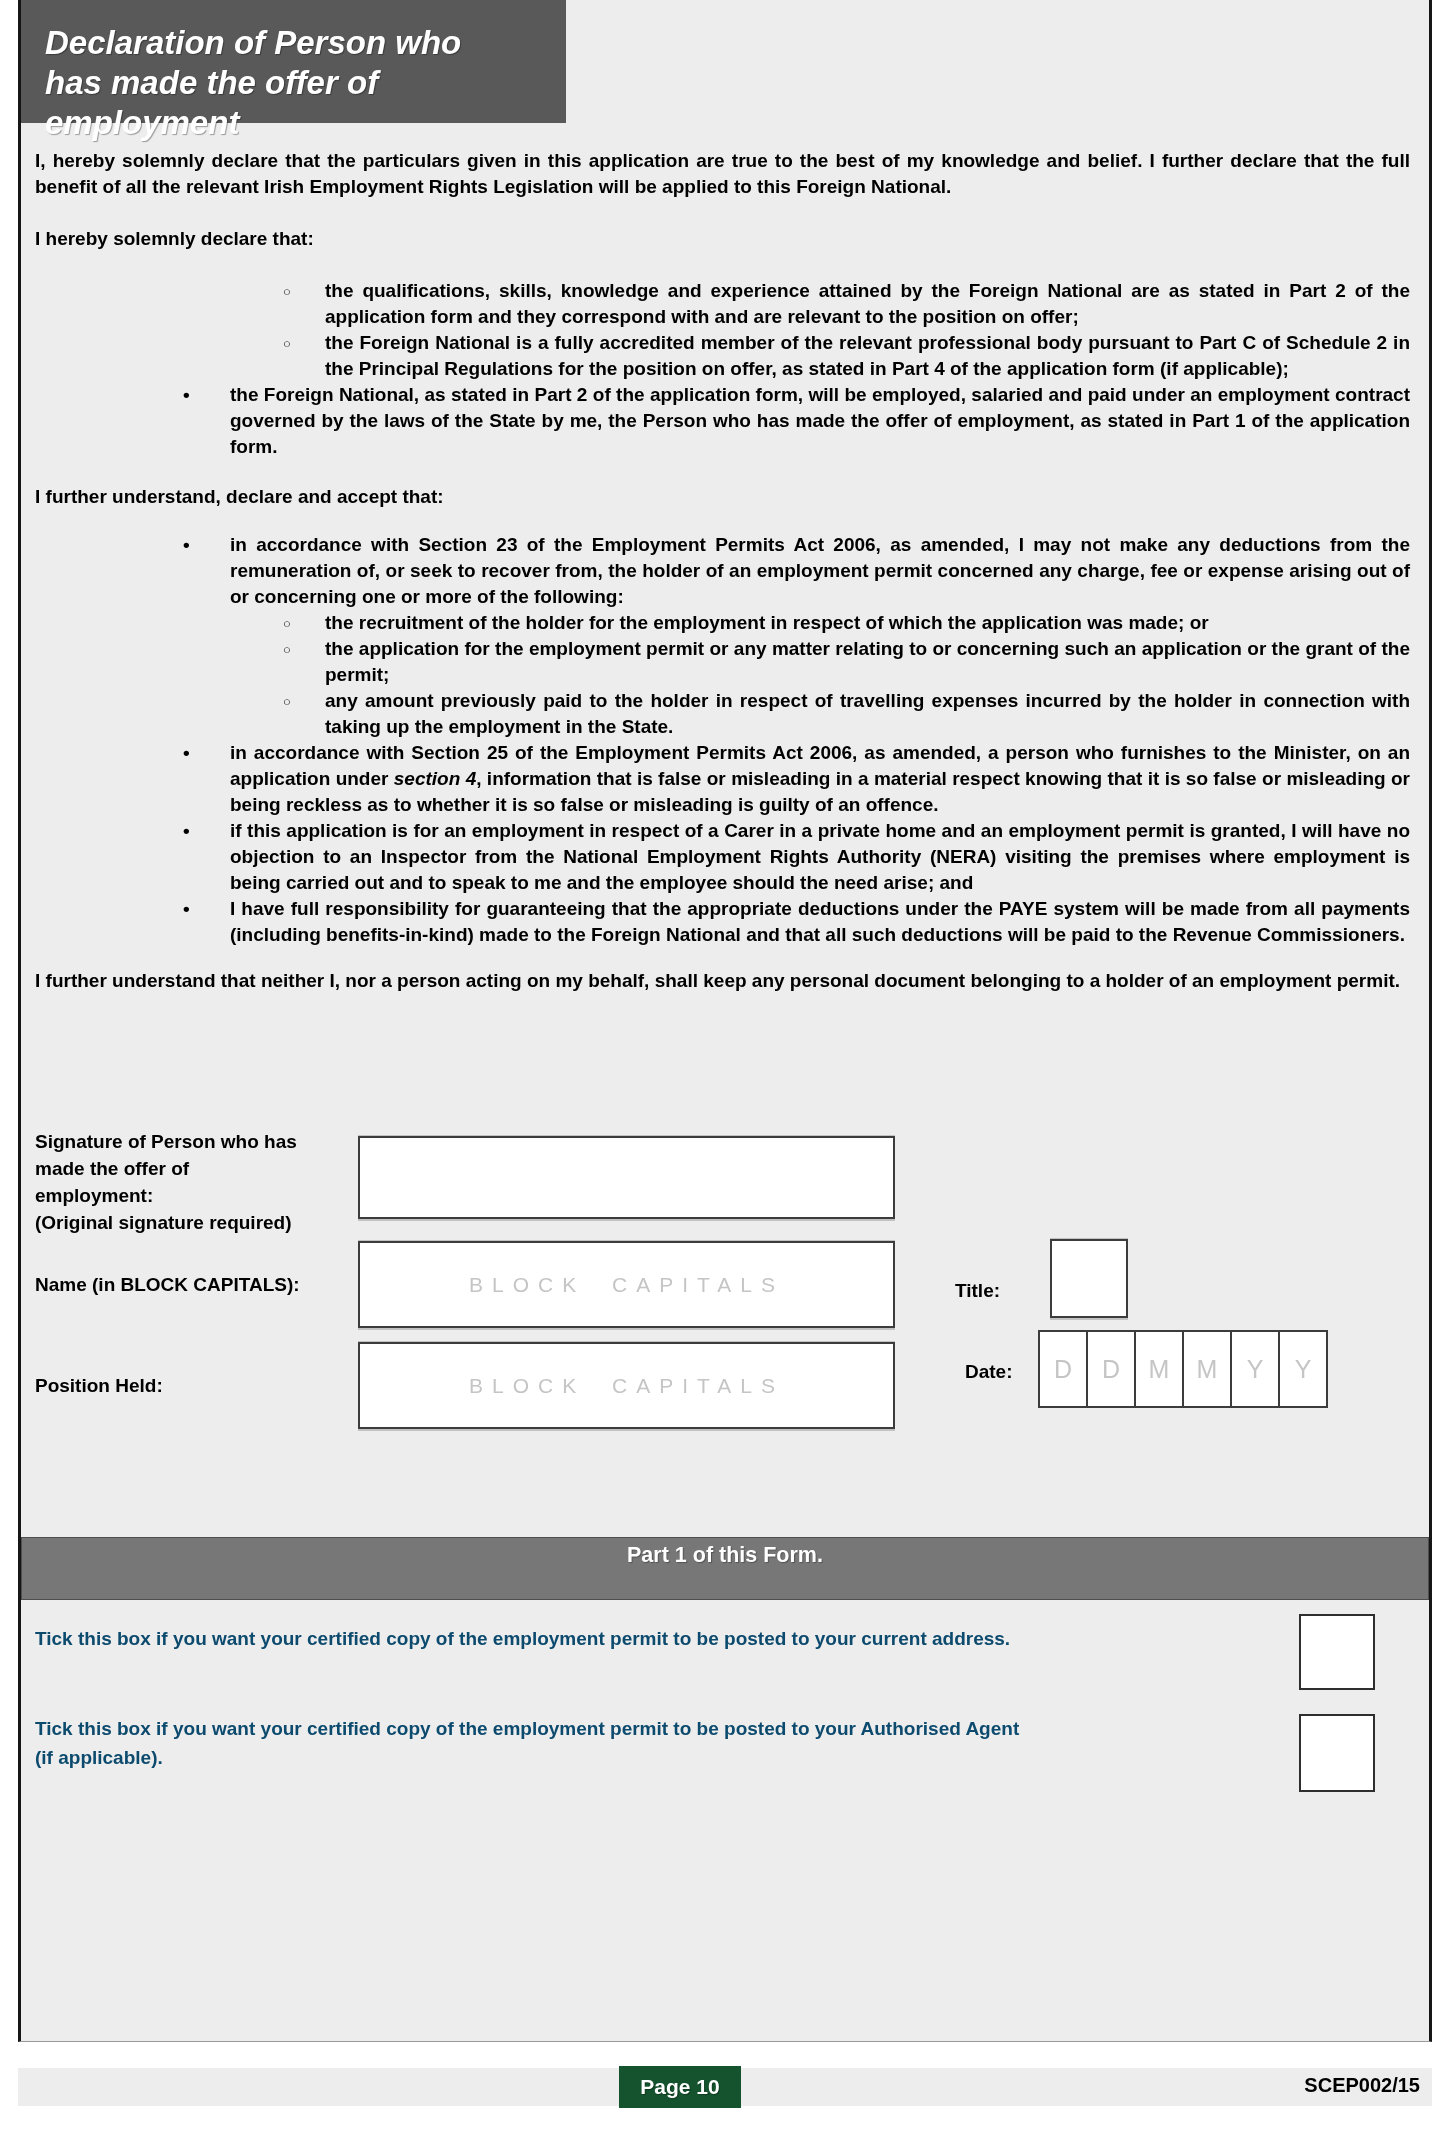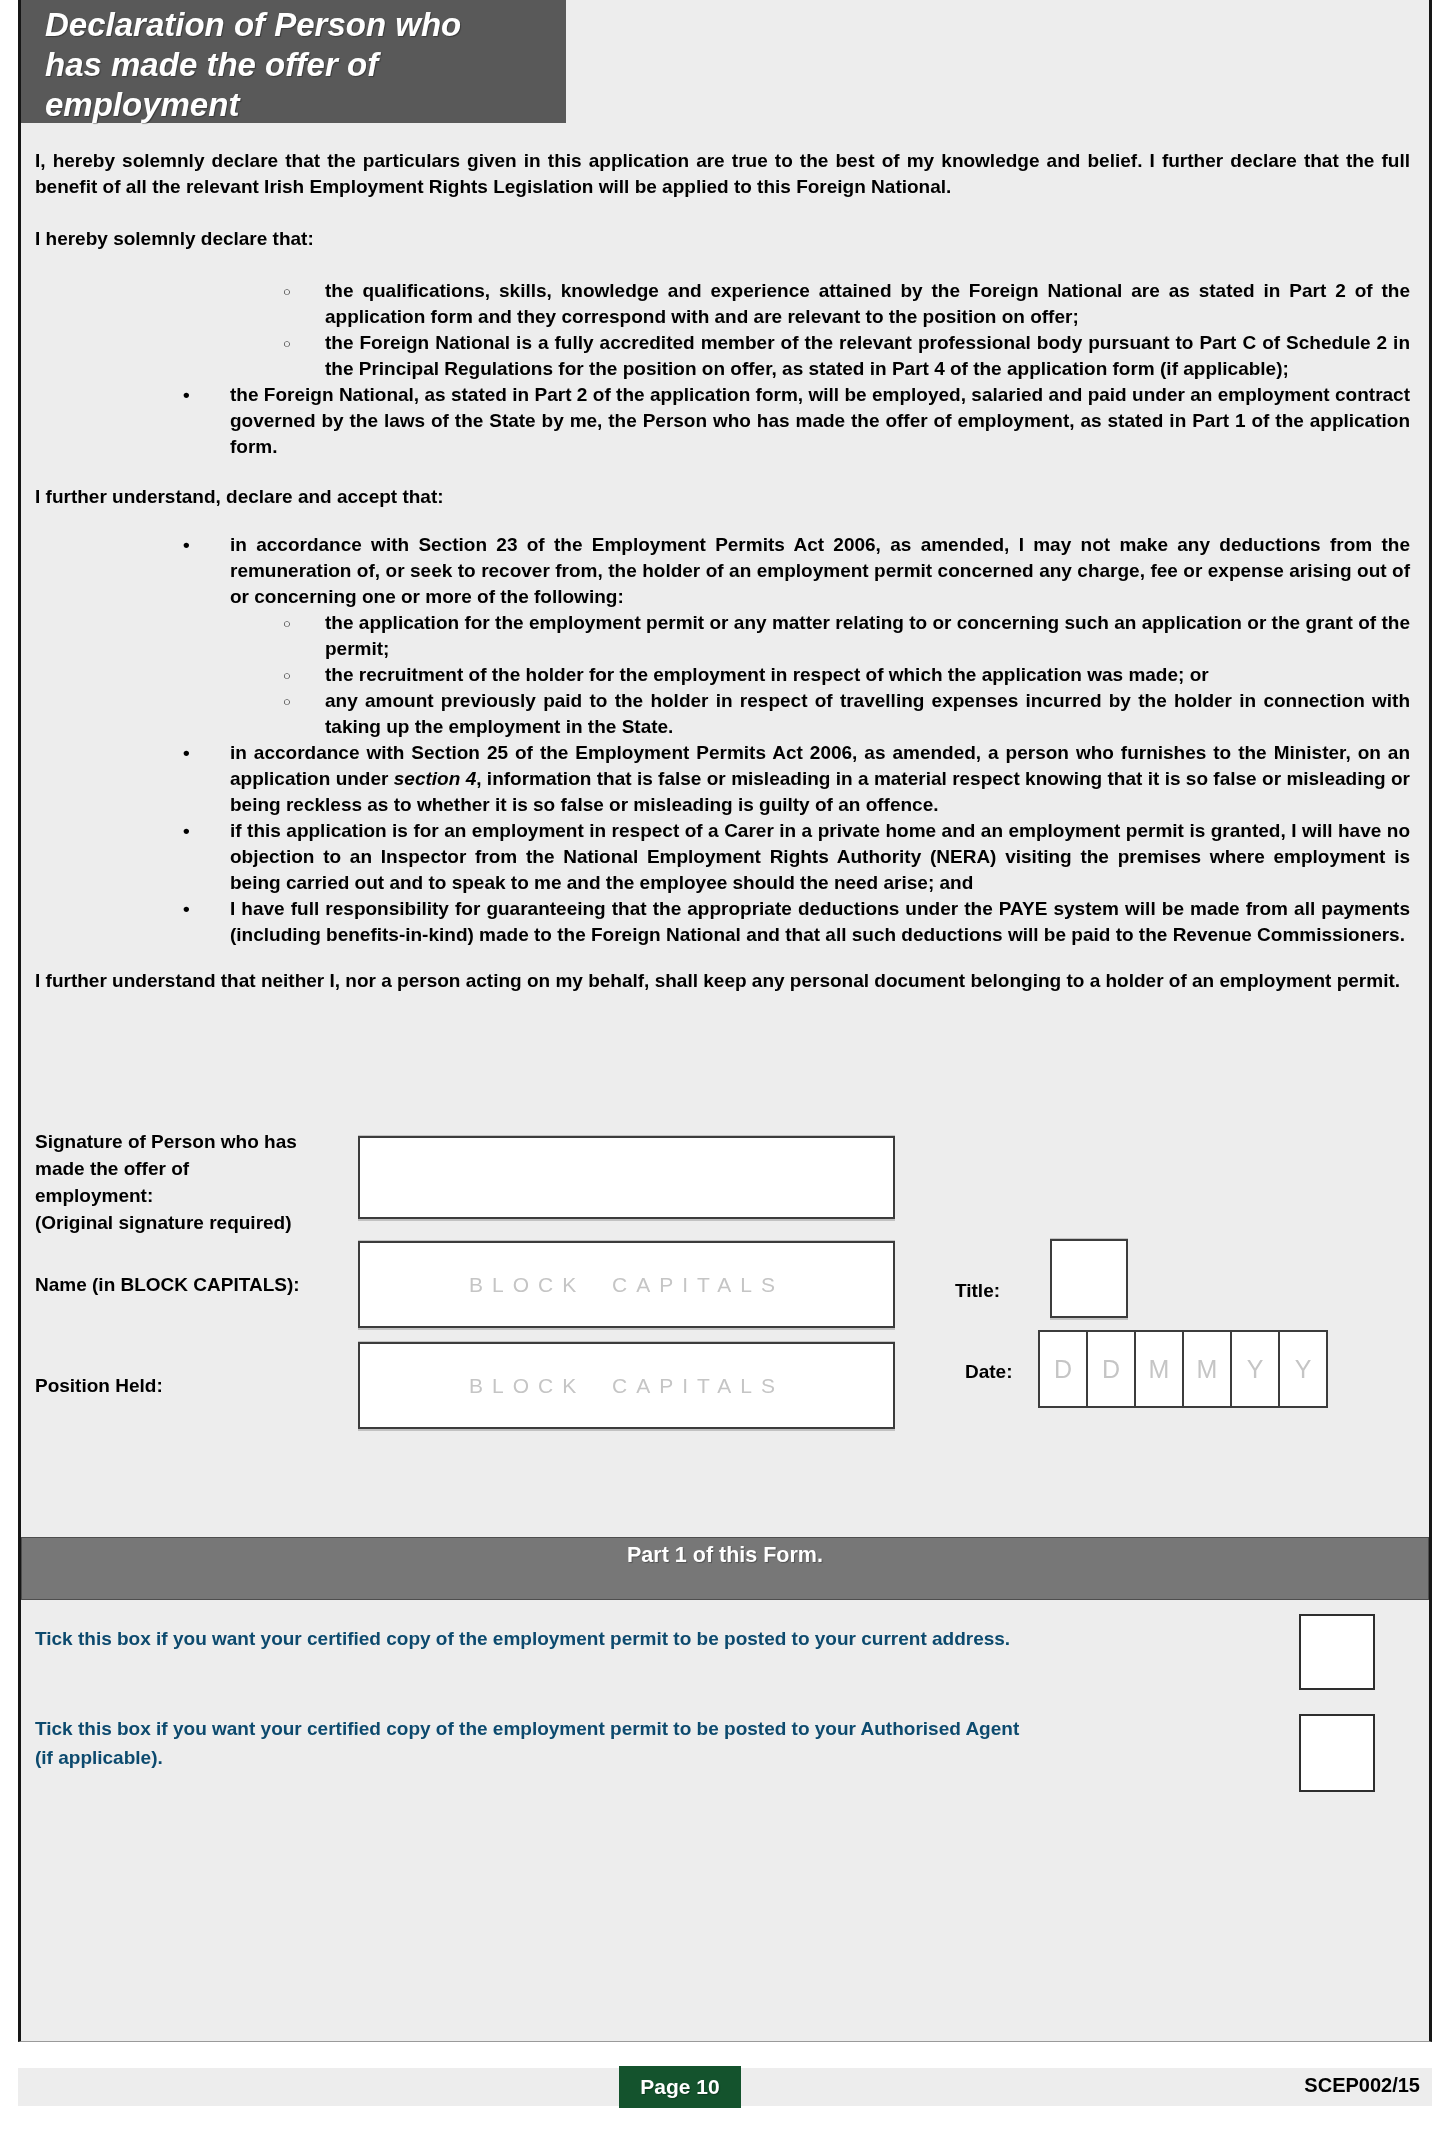--- a/index.html
+++ b/index.html
@@ -12,21 +12,21 @@
     position:absolute; left:18px; top:0; width:1414px; height:2042px;
     background:#ededed;
     border-left:3px solid #161616; border-right:3px solid #161616;
     border-bottom:1px solid #9a9a9a;
   }
 
   .header-box {
     position:absolute; left:0; top:0; width:545px; height:123px;
     background:#595959; color:#ffffff;
     font-weight:700; font-style:italic; font-size:33px; line-height:40px;
-    padding:5px 0 0 24px;
+    padding:23px 0 0 24px;
     text-shadow:1px 1px 1px rgba(0,0,0,0.35);
   }
 
   .content {
     position:absolute; left:14px; top:123px; width:1375px;
     color:#000; font-weight:700; font-size:19px; line-height:26px;
   }
   .para  { text-align:justify; }
   .p1    { margin-top:25px; }
   .hd    { margin-top:26px; }
@@ -101,22 +101,22 @@
       <div class="ul-a">
         <div class="b2">the qualifications, skills, knowledge and experience attained by the Foreign National are as stated in Part 2 of the application form and they correspond with and are relevant to the position on offer;</div>
         <div class="b2">the Foreign National is a fully accredited member of the relevant professional body pursuant to Part C of Schedule 2 in the Principal Regulations for the position on offer, as stated in Part 4 of the application form (if applicable);</div>
         <div class="b1">the Foreign National, as stated in Part 2 of the application form, will be employed, salaried and paid under an employment contract governed by the laws of the State by me, the Person who has made the offer of employment, as stated in Part 1 of the application form.</div>
       </div>
 
       <div class="hd2">I further understand, declare and accept that:</div>
 
       <div class="ul-b">
         <div class="b1">in accordance with Section 23 of the Employment Permits Act 2006, as amended, I may not make any deductions from the remuneration of, or seek to recover from, the holder of an employment permit concerned any charge, fee or expense arising out of or concerning one or more of the following:</div>
+        <div class="b2">the recruitment of the holder for the employment in respect of which the application was made; or</div>
         <div class="b2">the application for the employment permit or any matter relating to or concerning such an application or the grant  of the permit;</div>
-        <div class="b2">the recruitment of the holder for the employment in respect of which the application was made; or</div>
         <div class="b2">any amount previously paid to the holder in respect of travelling expenses incurred by the holder in connection with taking up the employment in the State.</div>
         <div class="b1"><span>in accordance with Section 25 of the Employment Permits Act 2006, as amended, a person who furnishes to the Minister, on an application under </span><span class="it">section 4</span><span>, information that is false or misleading in a material respect knowing that it is so false or misleading or being reckless as to whether it is so false or misleading is guilty of an offence.</span></div>
         <div class="b1">if this application is for an employment in respect of a Carer in a private home and an employment permit is granted, I will have no objection to an Inspector from the National Employment Rights Authority (NERA) visiting the premises where employment is being carried out and to speak to me and the employee should the need arise; and</div>
         <div class="b1">I have full responsibility for guaranteeing that the appropriate deductions under the PAYE system will be made from all payments (including benefits-in-kind) made to the Foreign National and that all such deductions will be paid to the Revenue Commissioners.</div>
       </div>
 
       <div class="closing">I further understand that neither I, nor a person acting on my behalf, shall keep any personal document belonging to a holder of an employment permit.</div>
     </div>
 
     <div class="lbl" style="left:14px; top:1128px;">

